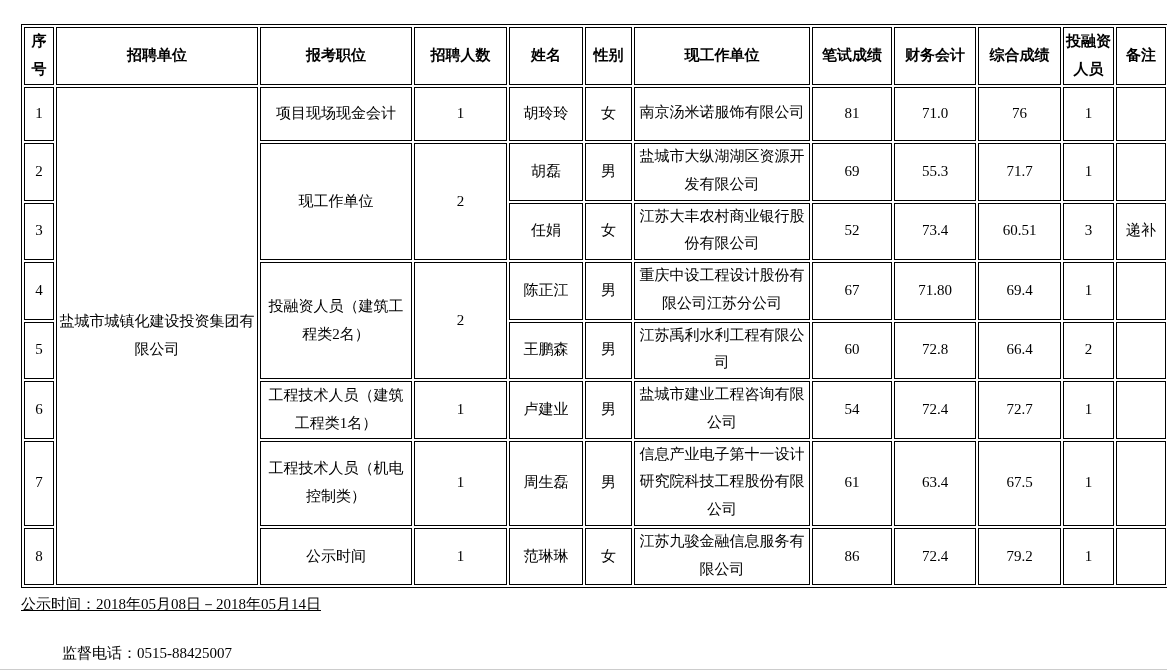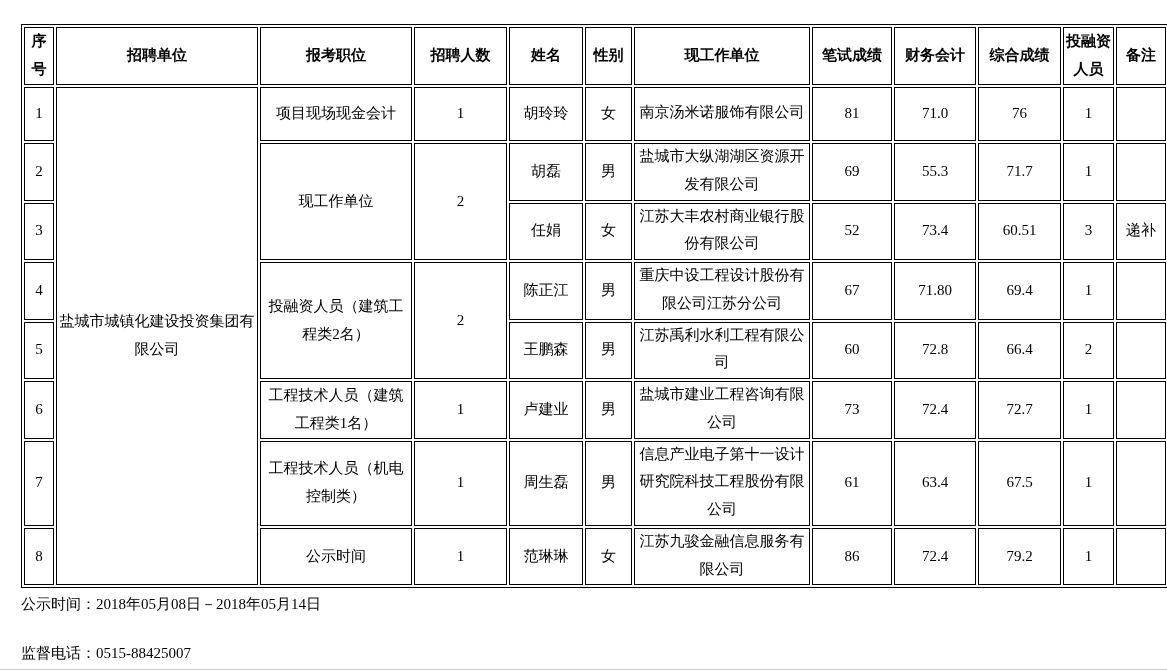--- a/index.html
+++ b/index.html
@@ -19,22 +19,22 @@
     padding:0 2px;font-size:15px;line-height:1.85;
     overflow:hidden;word-break:break-all;
   }
   table.results th{font-weight:bold;height:56px;}
   tr.row{height:54px;}
   tr.row-tall{height:84px;}
   td.unit-cell{text-align:left;padding:0 3px;font-family:Liberation Mono, monospace;}
   .footer-line{
     position:absolute;left:21px;font-size:15px;white-space:nowrap;
   }
-  .footer-line.f1{top:595px;}
-  .footer-line.f2{top:644px;}
+  .footer-line.f1{top:595px;text-decoration:underline;}
+  .footer-line.f2{top:644px;margin-left:41px;}
   .bottom-rule{
     position:absolute;left:0;top:669px;width:1167px;height:0;
     border-top:1px solid #cccccc;
   }
 </style>
 </head>
 <body>
 
 <table class="results">
   <colgroup>
@@ -130,21 +130,21 @@
       <td>2</td>
       <td></td>
     </tr>
     <tr class="row">
       <td>6</td>
       <td>工程技术人员（建筑工程类1名）</td>
       <td>1</td>
       <td>卢建业</td>
       <td>男</td>
       <td class="unit-cell">盐城市建业工程咨询有限公司</td>
-      <td>73</td>
+      <td>54</td>
       <td>72.4</td>
       <td>72.7</td>
       <td>1</td>
       <td></td>
     </tr>
     <tr class="row-tall">
       <td>7</td>
       <td>工程技术人员（机电控制类）</td>
       <td>1</td>
       <td>周生磊</td>

